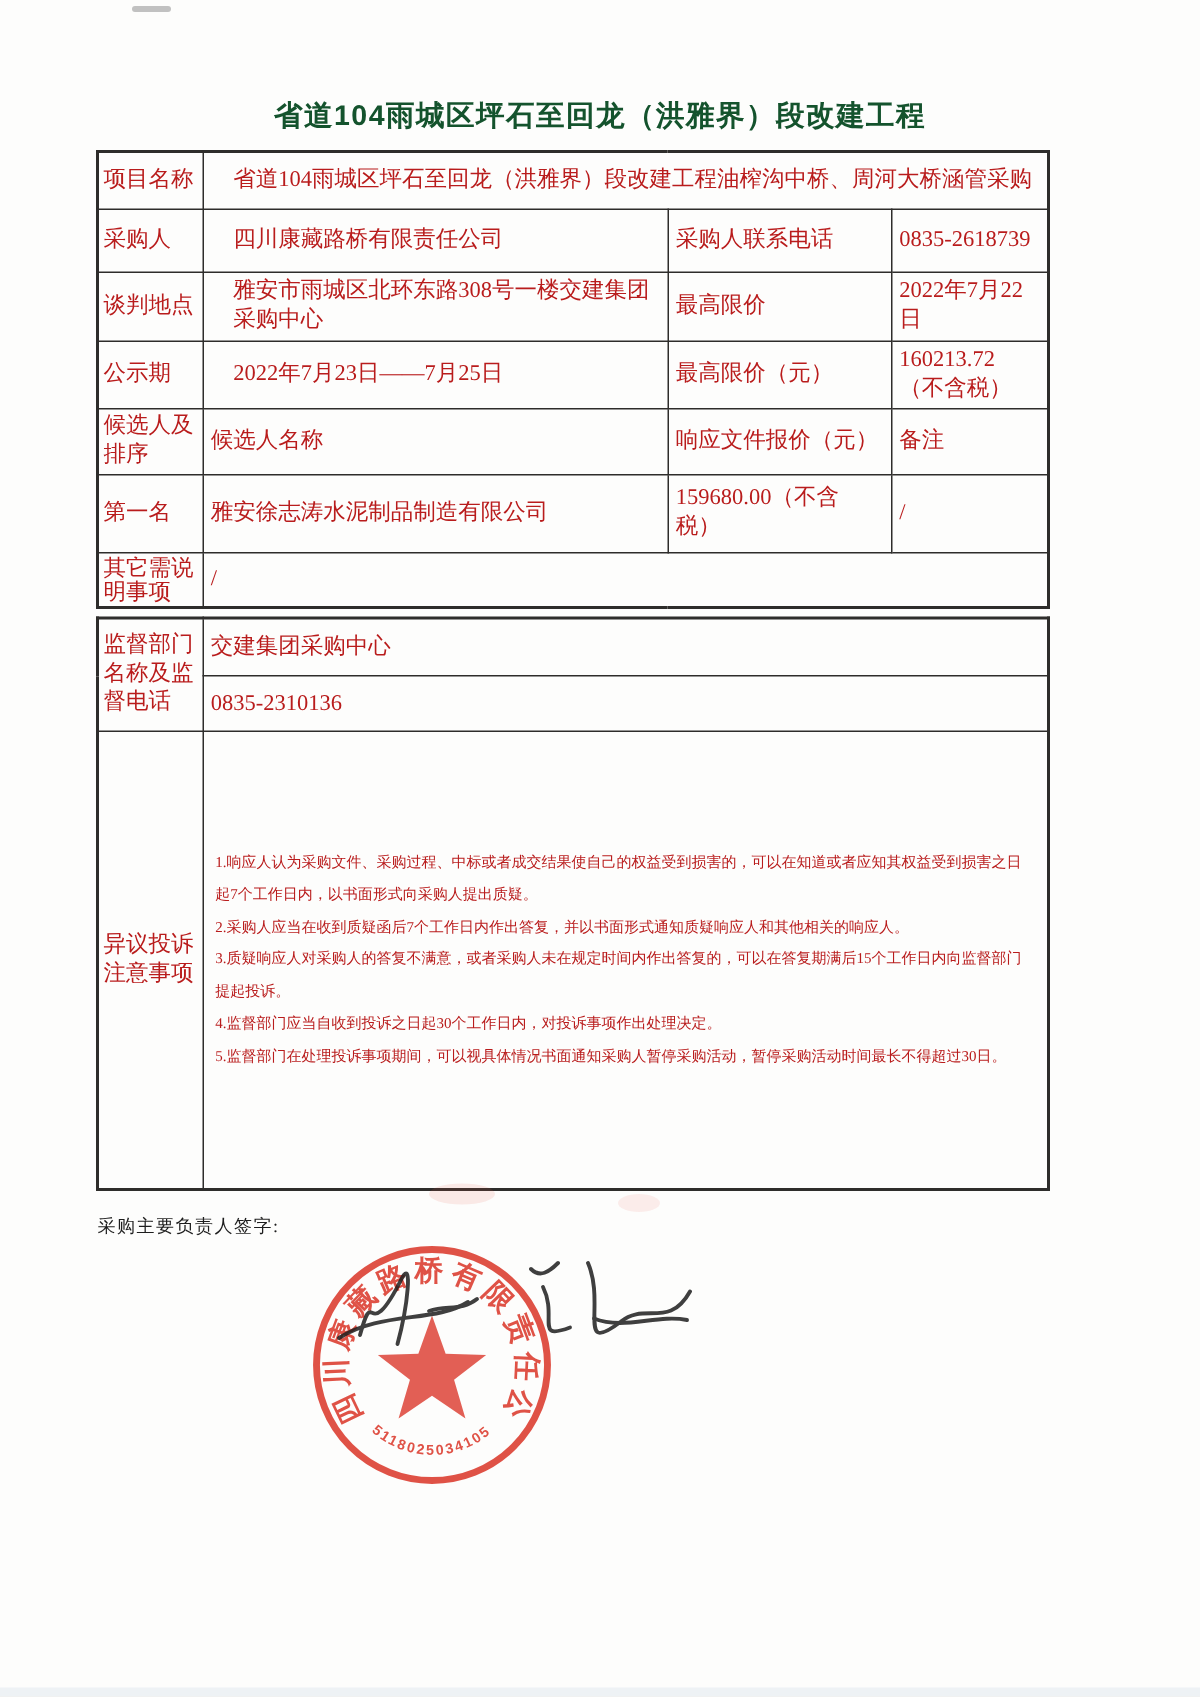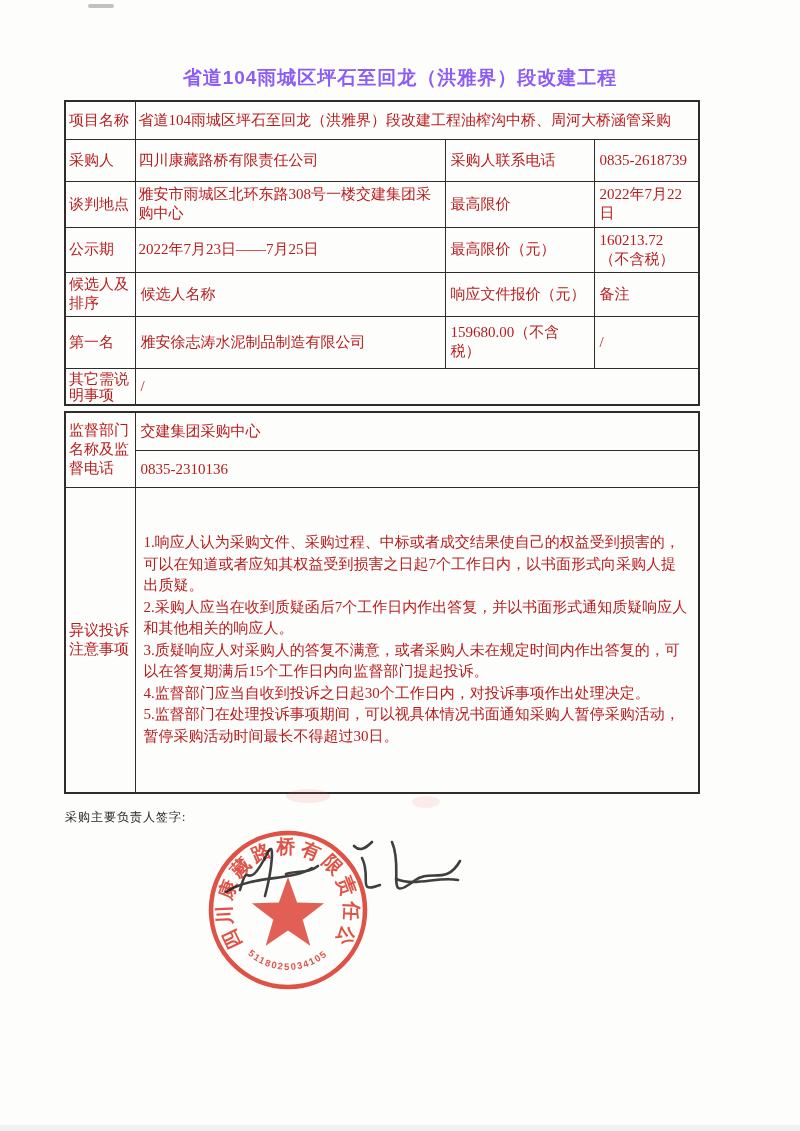--- a/index.html
+++ b/index.html
@@ -15,41 +15,41 @@
   }
   .page-bottom-edge {
     position:absolute; left:0; bottom:0; width:100%; height:6px;
     background:#eef2f5;
   }
   .scan-speck { position:absolute; left:88px; top:4px; width:26px; height:4px; background:#9a9a9a; opacity:.6; border-radius:2px; }
 
   .title-block { padding-top:64px; text-align:center; }
   .title-line {
     font-family:"Liberation Sans","DejaVu Sans",sans-serif;
-    font-weight:700; font-size:19px; line-height:27px; color:#8b5cf6;
+    font-weight:700; font-size:19px; line-height:27px; color:#14532d;
     letter-spacing:1px;
   }
 
   table { border-collapse:collapse; table-layout:fixed; margin-left:64px; }
   .t1 { margin-top:9px; width:634px; }
   .t2 { margin-top:5px; width:634px; }
   table, td { border:1.6px solid #2e2d2b; }
   .t1, .t2 { border-width:2px; }
   td {
     font-size:15px; line-height:19px; color:#b91c1c;
     padding:2px 5px; vertical-align:middle;
     overflow:hidden;
   }
   td.lab { padding:2px 3px; text-align:left; }
-  td.left { text-align:left; padding-left:3px; }
+  td.left { text-align:left; padding-left:20px; }
   td.c { text-align:left; }
   .clip { height:31px; overflow:hidden; line-height:16.5px; }
 
   .obj-cell { vertical-align:middle; padding:6px 8px; }
-  .obj-cell p { font-size:15px; line-height:21.5px; text-align:left; }
+  .obj-cell p { font-size:10px; line-height:21.5px; text-align:left; }
   .obj-label { text-align:left; }
 
   .sign-row { margin-top:15px; margin-left:65px; font-size:12px; letter-spacing:1px; }
 
   .stamp-wrap { position:absolute; left:158px; top:782px; width:330px; height:250px; pointer-events:none; }
 </style>
 </head>
 <body>
 
 <div class="page">

